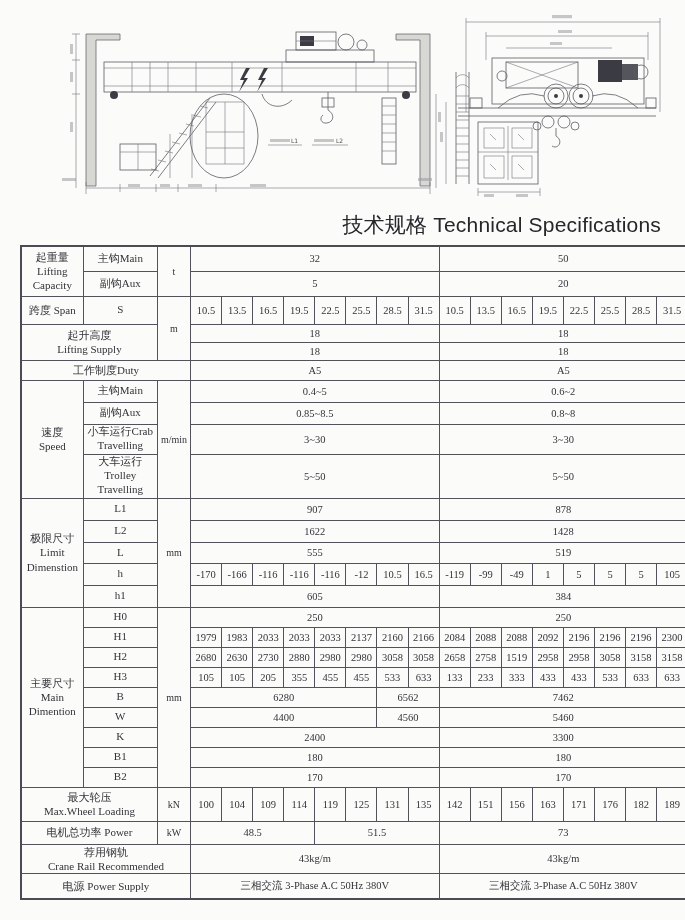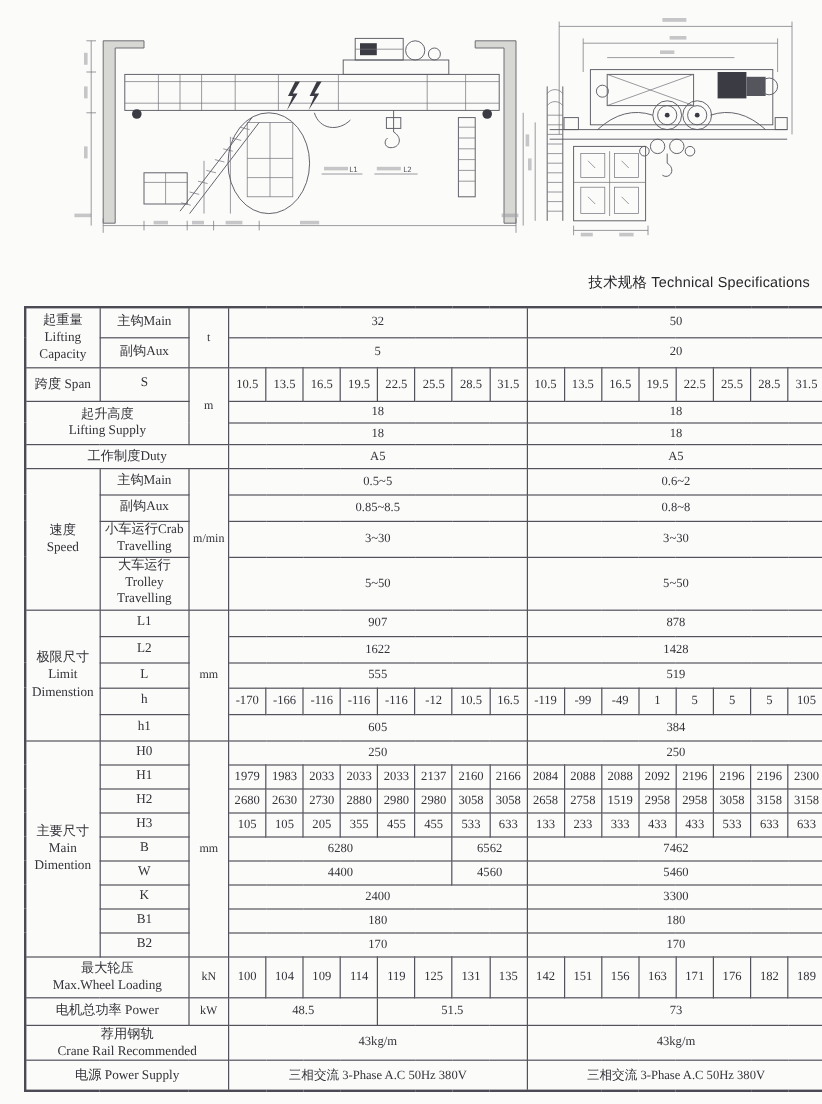--- a/index.html
+++ b/index.html
@@ -7,24 +7,24 @@
     width:685px;height:920px;
     background:#fbfbf9;
     font-family:"Liberation Serif","DejaVu Serif",serif;
     color:#33333a;
     overflow:hidden;
   }
   .drawing{height:212px;margin-top:2px;}
   .drawing svg{display:block;}
   .page-title{
     text-align:right;
-    padding-right:10px;
-    margin:10px 0 9px 0;
+    padding-right:24px;
+    margin:0 0 9px 0;
     font-family:"Liberation Sans","DejaVu Sans",sans-serif;
-    font-size:12px;
+    font-size:21px;
     line-height:22px;
     color:#26262b;
     letter-spacing:.2px;
   }
   table.spec{
     border-collapse:collapse;
     table-layout:fixed;
     width:669px;
     margin-left:20px;
     border:2px solid #4b4b55;
@@ -319,21 +319,21 @@
     <tr style="height:20px">
       <td class="g" colspan="3">工作制度Duty</td>
     <td colspan="8" class="num">A5</td>
         <td colspan="8" class="num">A5</td>
       </tr>
     <tr style="height:22px">
       <td class="g" rowspan="4">速度
 Speed</td>
       <td class="s">主钩Main</td>
       <td class="u" rowspan="4">m/min</td>
-    <td colspan="8" class="num">0.5~5</td>
+    <td colspan="8" class="num">0.4~5</td>
         <td colspan="8" class="num">0.6~2</td>
       </tr>
     <tr style="height:22px">
       <td class="s">副钩Aux</td>
     <td colspan="8" class="num">0.85~8.5</td>
         <td colspan="8" class="num">0.8~8</td>
       </tr>
     <tr style="height:30px">
       <td class="s">小车运行Crab
 Travelling</td>

